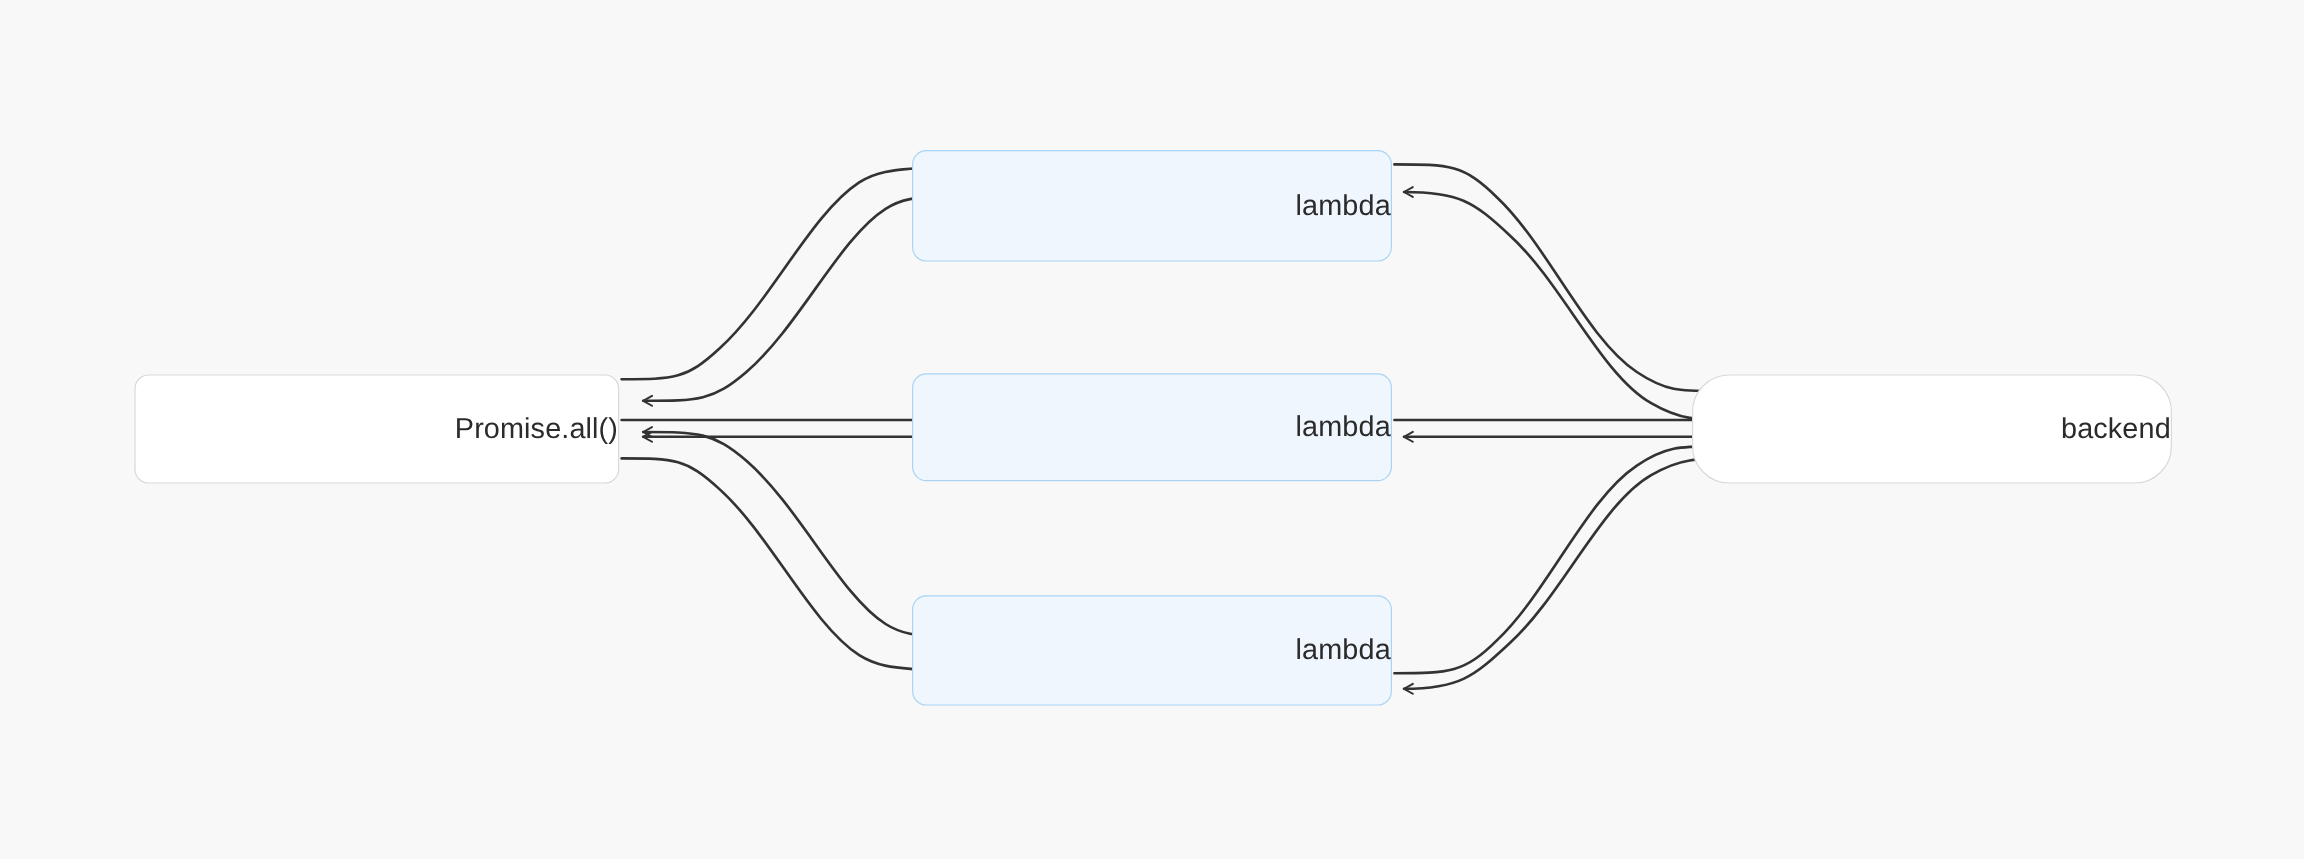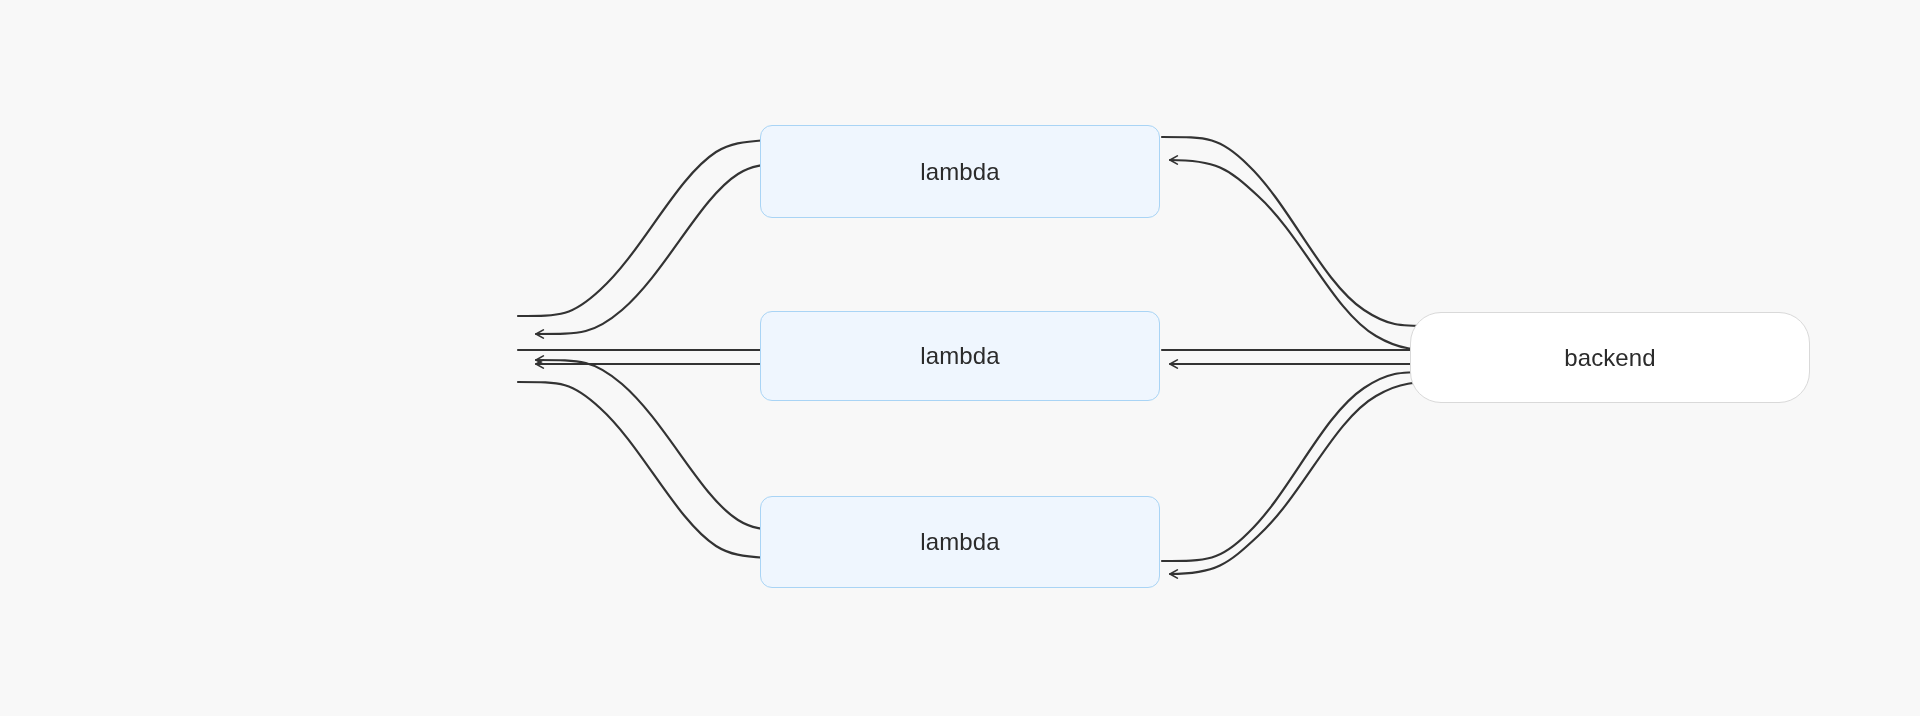--- a/index.html
+++ b/index.html
@@ -21,21 +21,21 @@
     top: 0;
     width: 1920px;
     height: 716px;
     pointer-events: none;
   }
   .node {
     position: absolute;
     box-sizing: border-box;
     display: flex;
     align-items: center;
-    justify-content: center;
+    justify-content: flex-end;
     border-radius: 12px;
     font-size: 24px;
     letter-spacing: 0.1px;
     color: #2b2b2b;
     white-space: nowrap;
   }
   .node-plain {
     background: #ffffff;
     border: 1px solid #d9d9d9;
   }
@@ -75,20 +75,23 @@
         <path d="M 1156 534 C 770 534 760 534 738 520 C 700 496 666 422 622 384 C 594 360 582 360 536 360" fill="none" stroke="#333333" stroke-width="2.2" stroke-linecap="round" marker-end="url(#arrow-start)"></path>
         <path d="M 1162 137 C 1208 137 1220 137 1248 165 C 1290 205 1322 282 1364 310 C 1388 326 1400 326 1430 326" fill="none" stroke="#333333" stroke-width="2.2" stroke-linecap="round" marker-end="url(#arrow-end)"></path>
         <path d="M 1452 350 C 1412 350 1400 350 1376 336 C 1334 312 1302 236 1258 196 C 1228 168 1216 160 1170 160" fill="none" stroke="#333333" stroke-width="2.2" stroke-linecap="round" marker-end="url(#arrow-start)"></path>
         <path d="M 1162 350 L 1430 350" fill="none" stroke="#333333" stroke-width="2.2" stroke-linecap="round" marker-end="url(#arrow-end)"></path>
         <path d="M 1452 364 L 1170 364" fill="none" stroke="#333333" stroke-width="2.2" stroke-linecap="round" marker-end="url(#arrow-start)"></path>
         <path d="M 1162 561 C 1208 561 1220 561 1248 533 C 1290 493 1322 416 1364 388 C 1388 372 1400 372 1430 372" fill="none" stroke="#333333" stroke-width="2.2" stroke-linecap="round" marker-end="url(#arrow-end)"></path>
         <path d="M 1452 382 C 1412 382 1400 382 1376 396 C 1334 420 1302 496 1258 536 C 1228 564 1216 574 1170 574" fill="none" stroke="#333333" stroke-width="2.2" stroke-linecap="round" marker-end="url(#arrow-start)"></path>
       </g>
   </svg>
 
+  <div class="node node-plain" id="n-promise" style="left: 112px; top: 312px; width: 404px; height: 91px; background: rgb(255, 255, 255); border-color: rgb(217, 217, 217);">
+    <span class="node-label">Promise.all()</span>
+  </div>
 
   <div class="node node-lambda" id="n-lambda-0" style="left: 760px; top: 125px; width: 400px; height: 93px; background: rgb(239, 246, 254); border-color: rgb(169, 212, 245);">
     <span class="node-label">lambda</span>
   </div>
 
   <div class="node node-lambda" id="n-lambda-1" style="left: 760px; top: 311px; width: 400px; height: 90px; background: rgb(239, 246, 254); border-color: rgb(169, 212, 245);">
     <span class="node-label">lambda</span>
   </div>
 
   <div class="node node-lambda" id="n-lambda-2" style="left: 760px; top: 496px; width: 400px; height: 92px; background: rgb(239, 246, 254); border-color: rgb(169, 212, 245);">

